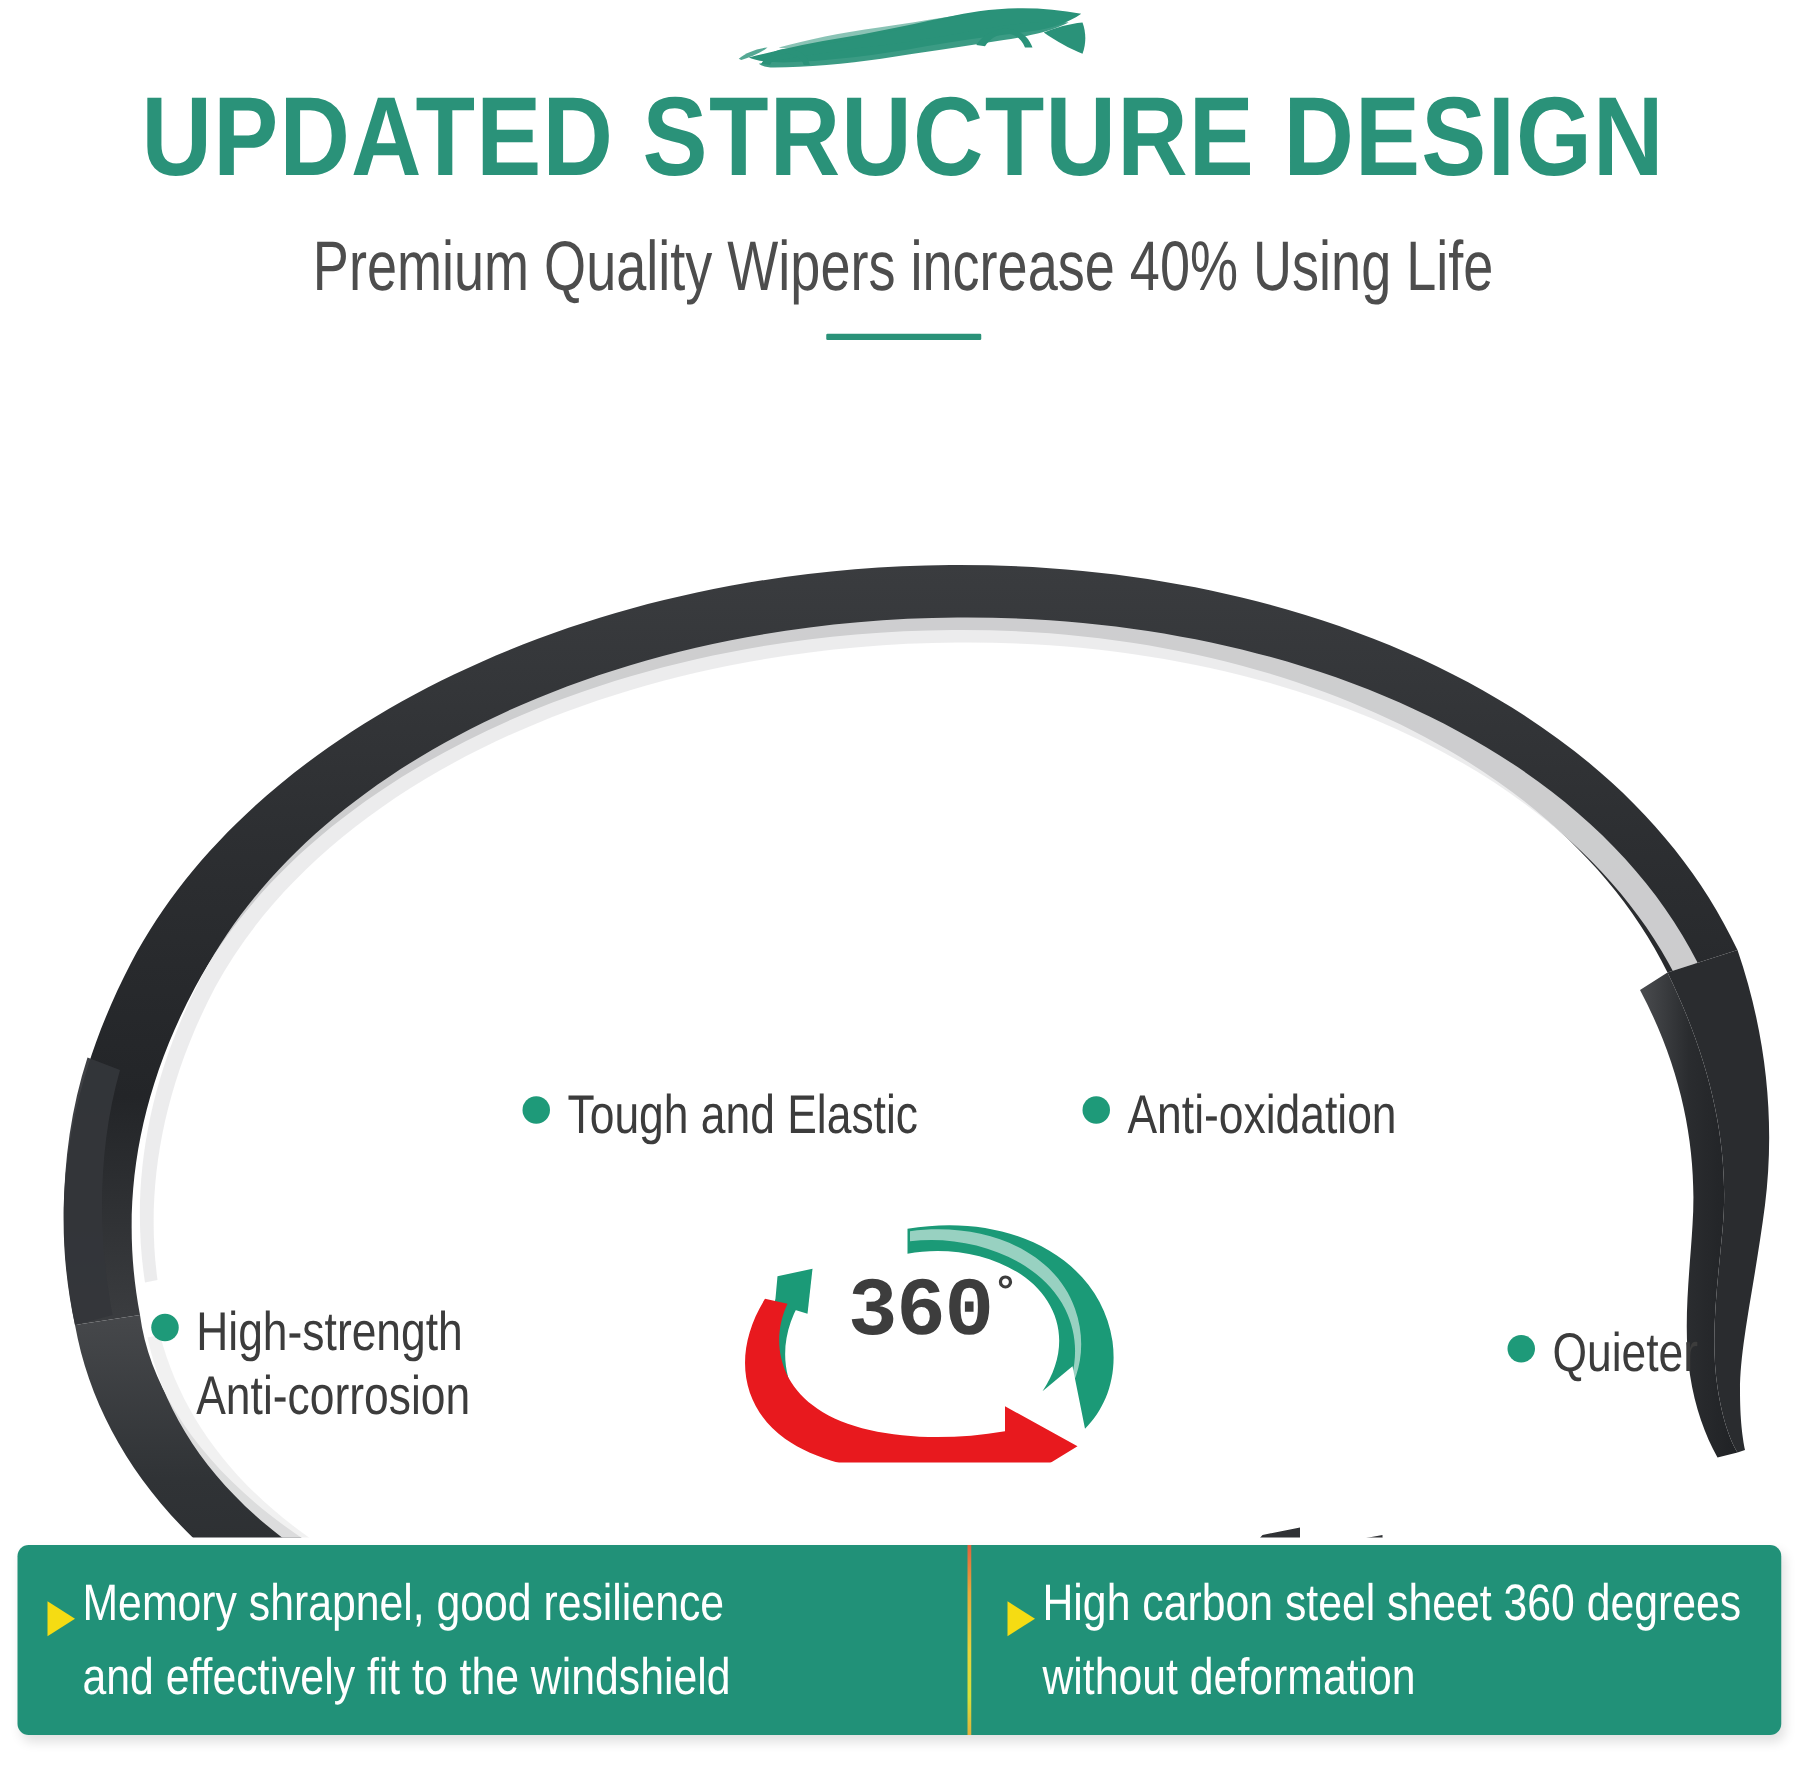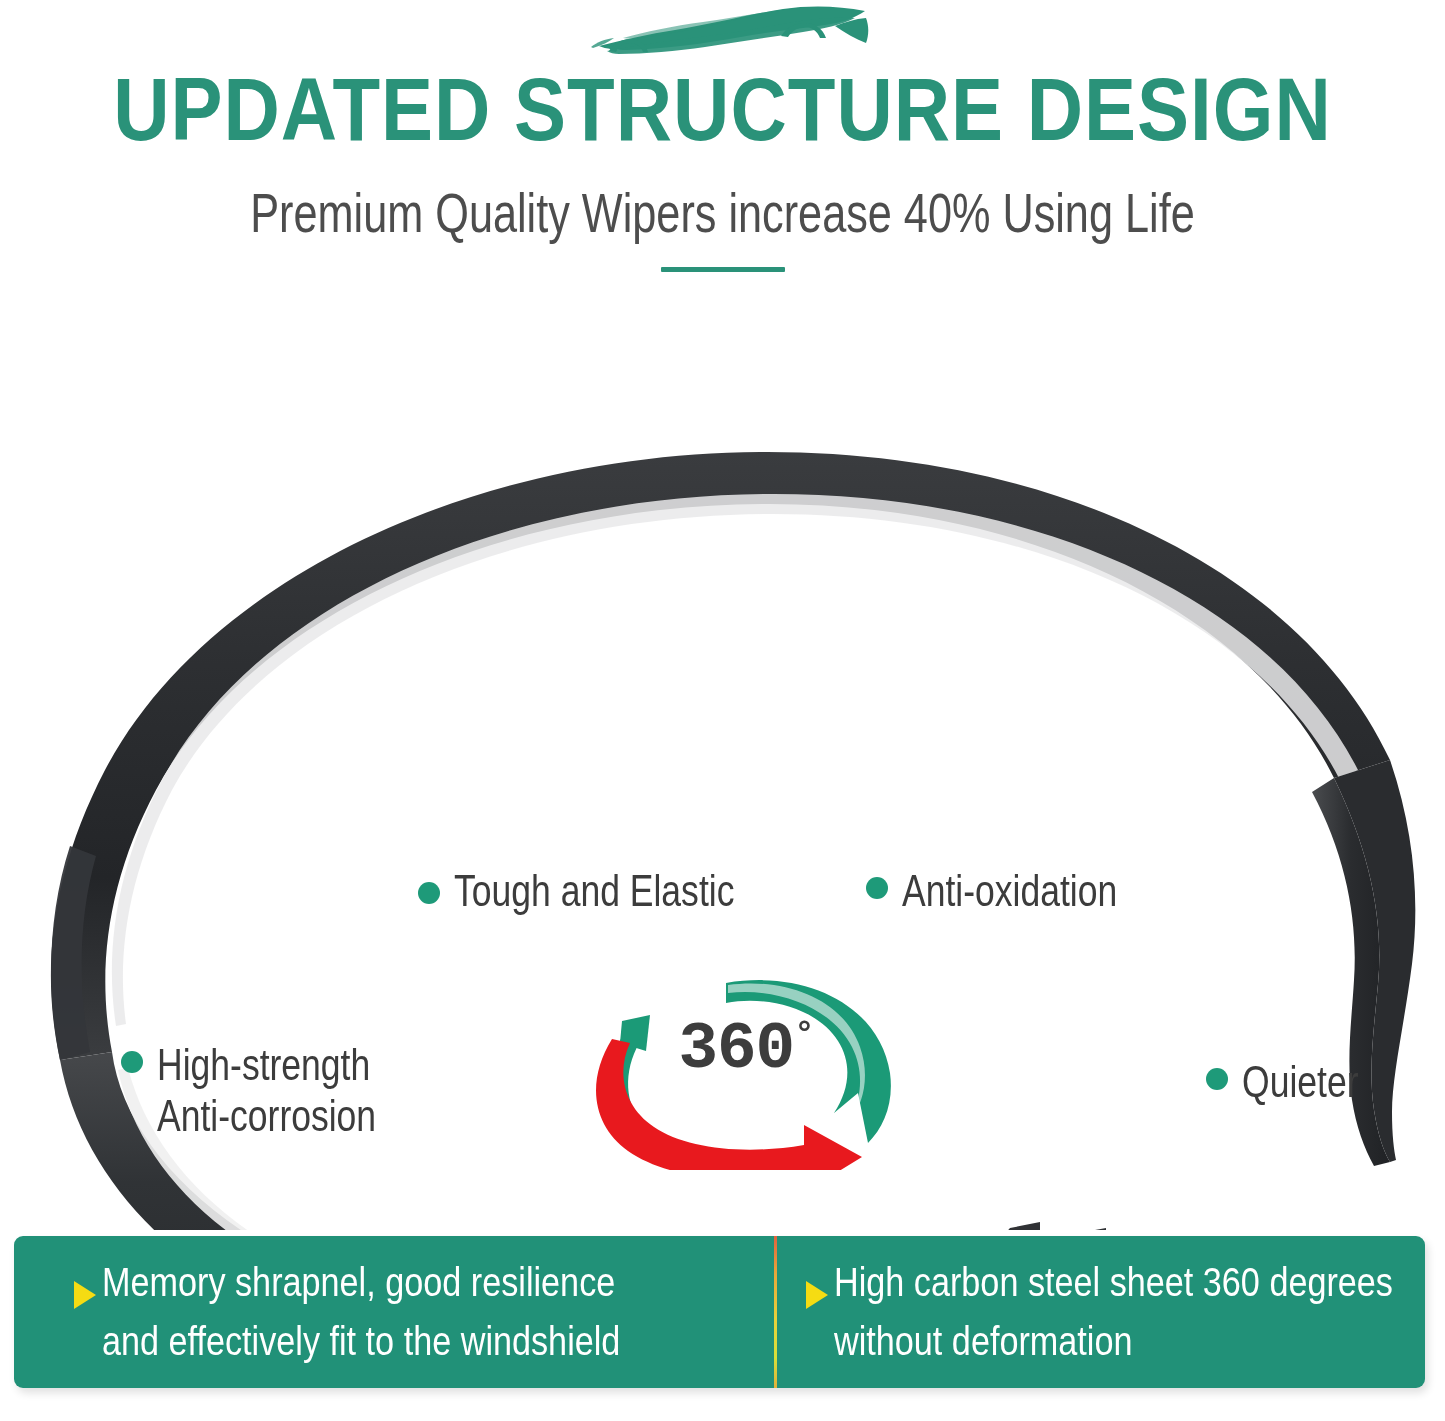--- a/index.html
+++ b/index.html
@@ -106,21 +106,21 @@
     font-family: "Liberation Sans", sans-serif;
     font-weight: 400;
     font-size: 37px;
     line-height: 43px;
     color: #3C3C3C;
     transform: scaleY(1.18) scaleX(0.96);
     transform-origin: left top;
   }
   .feature-label .line2 { display: block; }
 
-  #feature-tough     { left: 418px; top: 566px; align-items: center; }
+  #feature-tough     { left: 418px; top: 566px; }
   #feature-anti-ox   { left: 866px; top: 566px; }
   #feature-high-str  { left: 121px; top: 740px; }
   #feature-quieter   { left: 1206px; top: 757px; }
 
   
   #badge-360 {
     position: absolute;
     left: 576px;
     top: 655px;
     width: 340px;
@@ -158,21 +158,21 @@
     box-shadow: 3px 5px 9px rgba(0,0,0,0.12);
     display: flex;
     overflow: hidden;
   }
   .banner-half {
     position: relative;
     display: flex;
     align-items: center;
     box-sizing: border-box;
   }
-  #banner-half-left  { width: 760px; padding-left: 60px; }
+  #banner-half-left  { width: 760px; padding-left: 24px; }
   #banner-half-right { width: 651px; padding-left: 32px; }
   #banner-divider {
     position: absolute;
     left: 760px;
     top: 0;
     width: 3px;
     height: 152px;
     background: linear-gradient(180deg, #E0613E 0%, #E8A83B 25%, #E8D23B 55%, #D6E03A 80%, #E0B03C 100%);
   }
   .banner-arrow {

